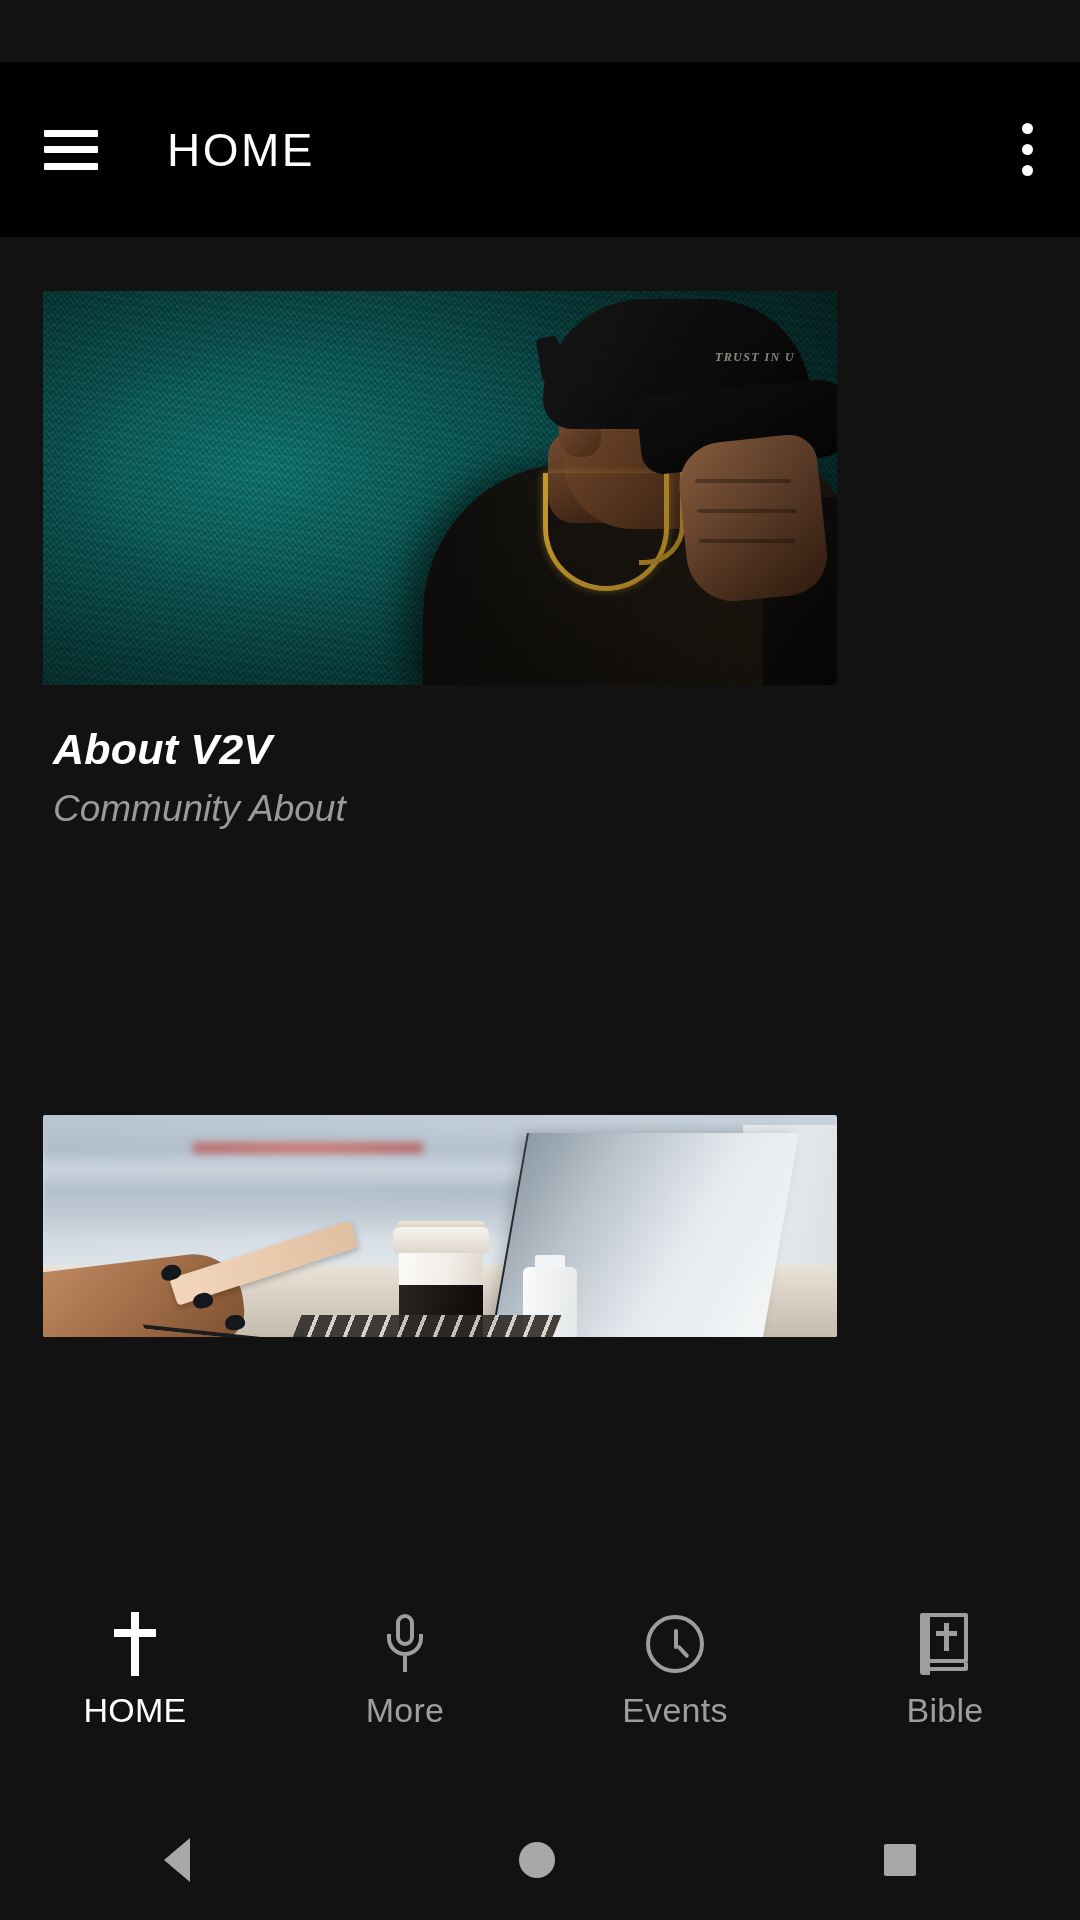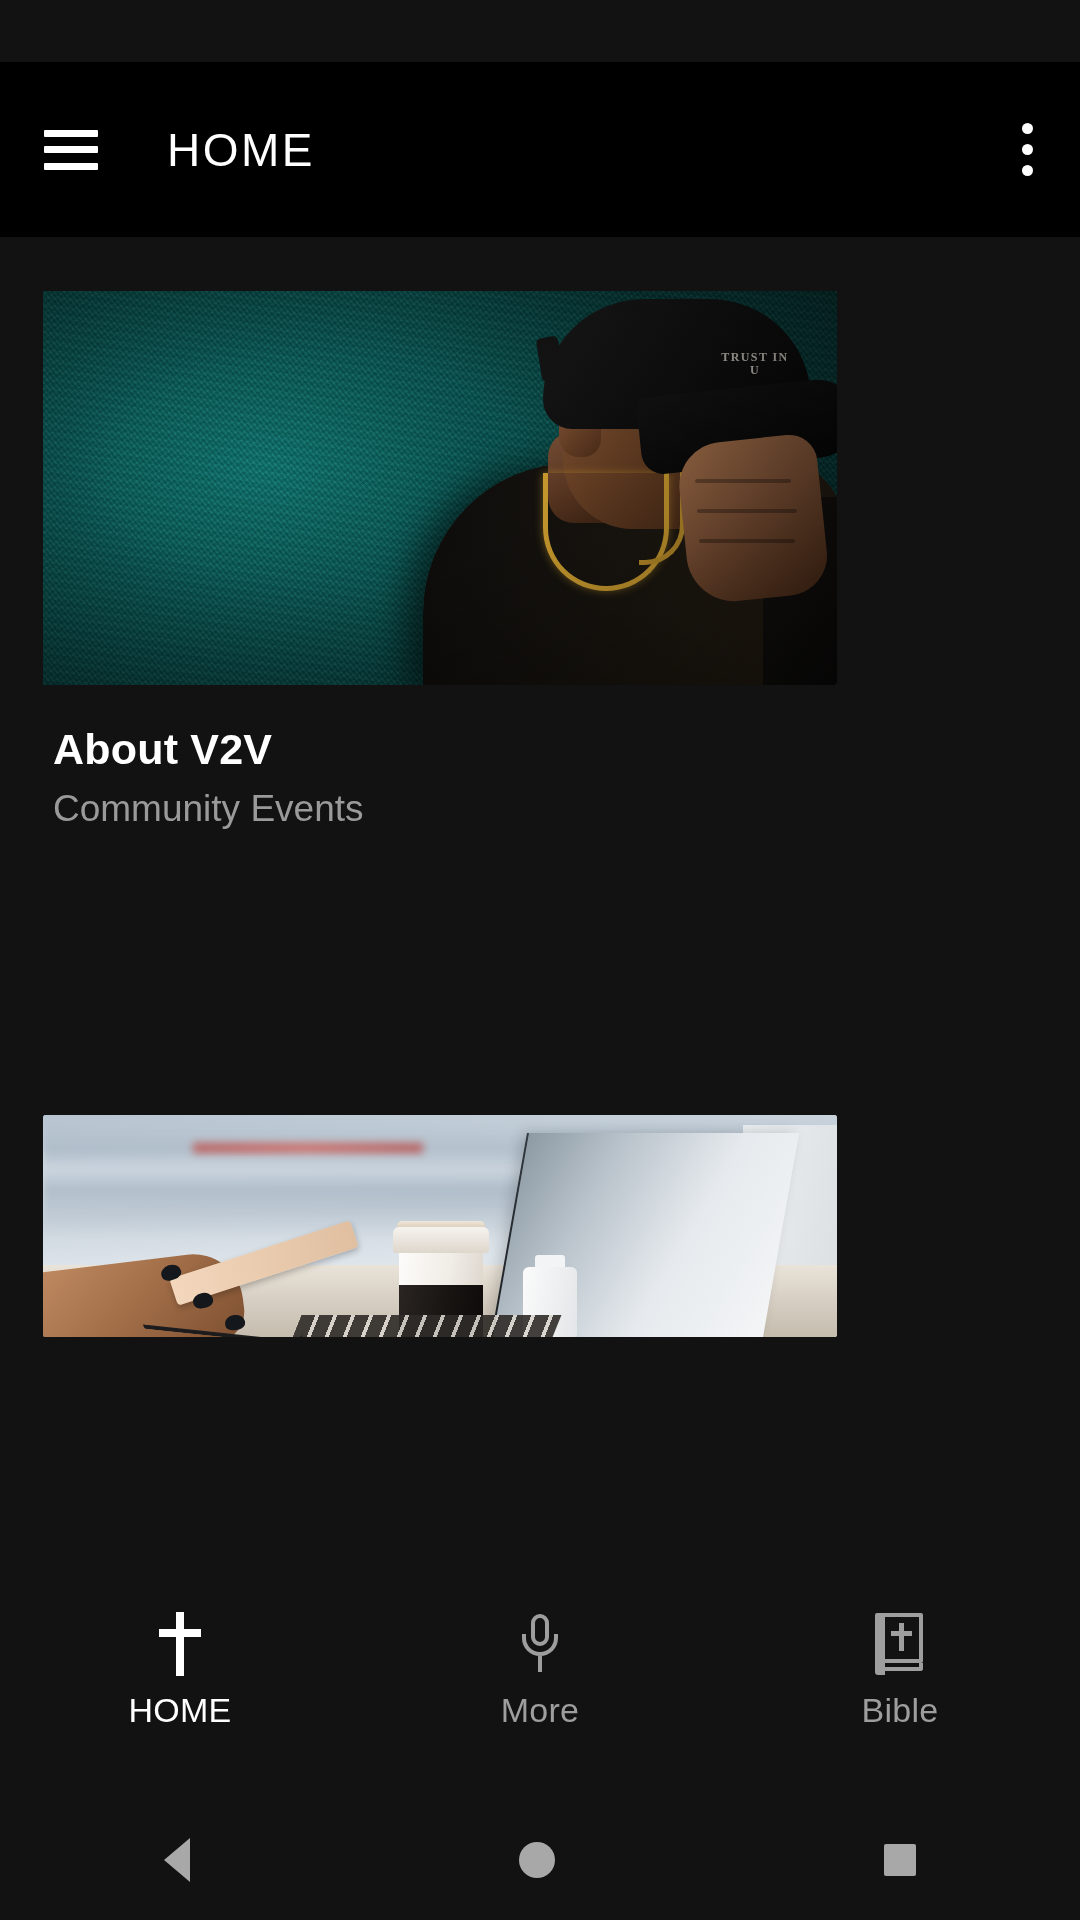--- a/index.html
+++ b/index.html
@@ -42,21 +42,21 @@
   }
   .hamburger { margin-left:44px; width:54px; height:40px; display:flex; flex-direction:column; justify-content:space-between; cursor:pointer; }
   .hamburger span { display:block; width:54px; height:7px; background:#fff; border-radius:1px; }
   .appbar-title { color:#fff; font-size:46px; letter-spacing:2.5px; margin-left:69px; font-weight:400; }
   .overflow { margin-left:auto; margin-right:46px; width:12px; display:flex; flex-direction:column; gap:10px; cursor:pointer; }
   .overflow i { display:block; width:11px; height:11px; border-radius:50%; background:#fff; }
 
   
   .content { position:absolute; left:0; top:237px; width:1080px; bottom:0; background:#121212; }
 
-  .card { position:absolute; left:43px; width:794px; }
+  .card { position:absolute; left:43px; width:794px;font-style:italic; }
   .card-img { width:794px; border-radius:3px; overflow:hidden; position:relative; }
 
   
   .hero1 { height:394px; background:#0d5f5c; }
   .h1-wall {
     position:absolute; inset:0;
     background:
       radial-gradient(ellipse 60% 70% at 28% 45%, rgba(14,122,116,0.95) 0%, rgba(8,88,85,0.9) 45%, rgba(5,62,60,0.95) 100%),
       linear-gradient(120deg,#0a6662 0%,#0c716c 35%,#07564f 75%,#04403c 100%);
   }
@@ -284,21 +284,21 @@
         <div class="h1-captxt">TRUST
 IN U</div>
         <div class="h1-hand"></div>
         <div class="h1-finger" style="left:652px; top:188px; width:96px;"></div>
         <div class="h1-finger" style="left:654px; top:218px; width:100px;"></div>
         <div class="h1-finger" style="left:656px; top:248px; width:96px;"></div>
         <div class="h1-vig"></div>
       </div>
       <div style="padding:40px 10px 0 10px;">
         <div class="card-title">About V2V</div>
-        <div class="card-sub">Community Events</div>
+        <div class="card-sub">Community About</div>
       </div>
     </div>
 
     <div class="card" style="top:878px;">
       <div class="card-img hero2">
         <div class="h2-bg"></div>
         <div class="h2-blurbars"></div>
         <div class="h2-redsign"></div>
         <div class="h2-laptop-right"></div>
         <div class="h2-glow"></div>
@@ -337,20 +337,26 @@
       <div class="ti">
         <div class="ic-mic">
             <div class="cap"></div>
             <div class="arc"></div>
             <div class="stem"></div>
           </div>
       </div>
       <div class="tl">More</div>
     </div>
 
+    <div class="tab">
+      <div class="ti">
+          <div class="ic-clock"></div>
+        </div>
+      <div class="tl">Events</div>
+    </div>
 
     <div class="tab">
       <div class="ti">
         <div class="ic-bible">
             <div class="bk"></div>
             <div class="base"></div>
             <div class="spine"></div>
             <div class="cv"></div>
             <div class="ch"></div>
           </div>

